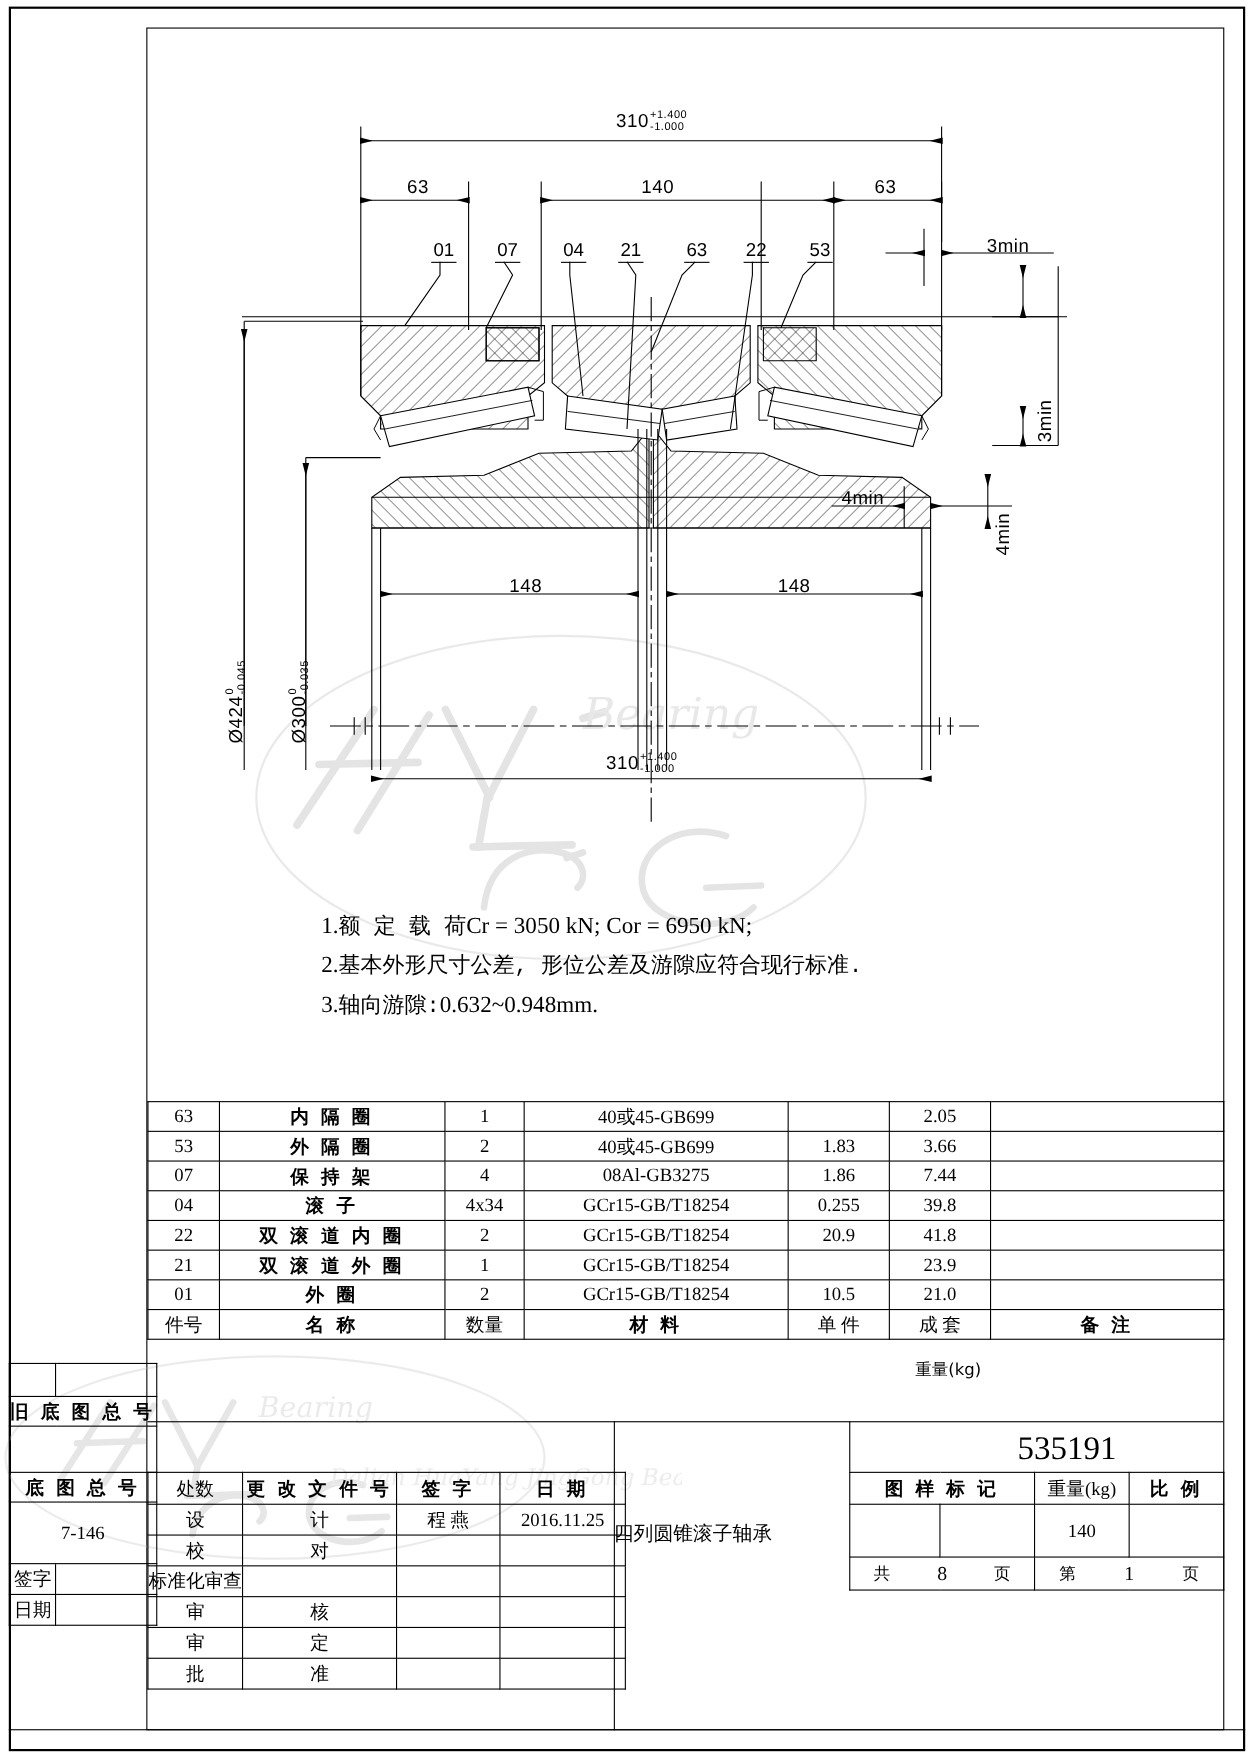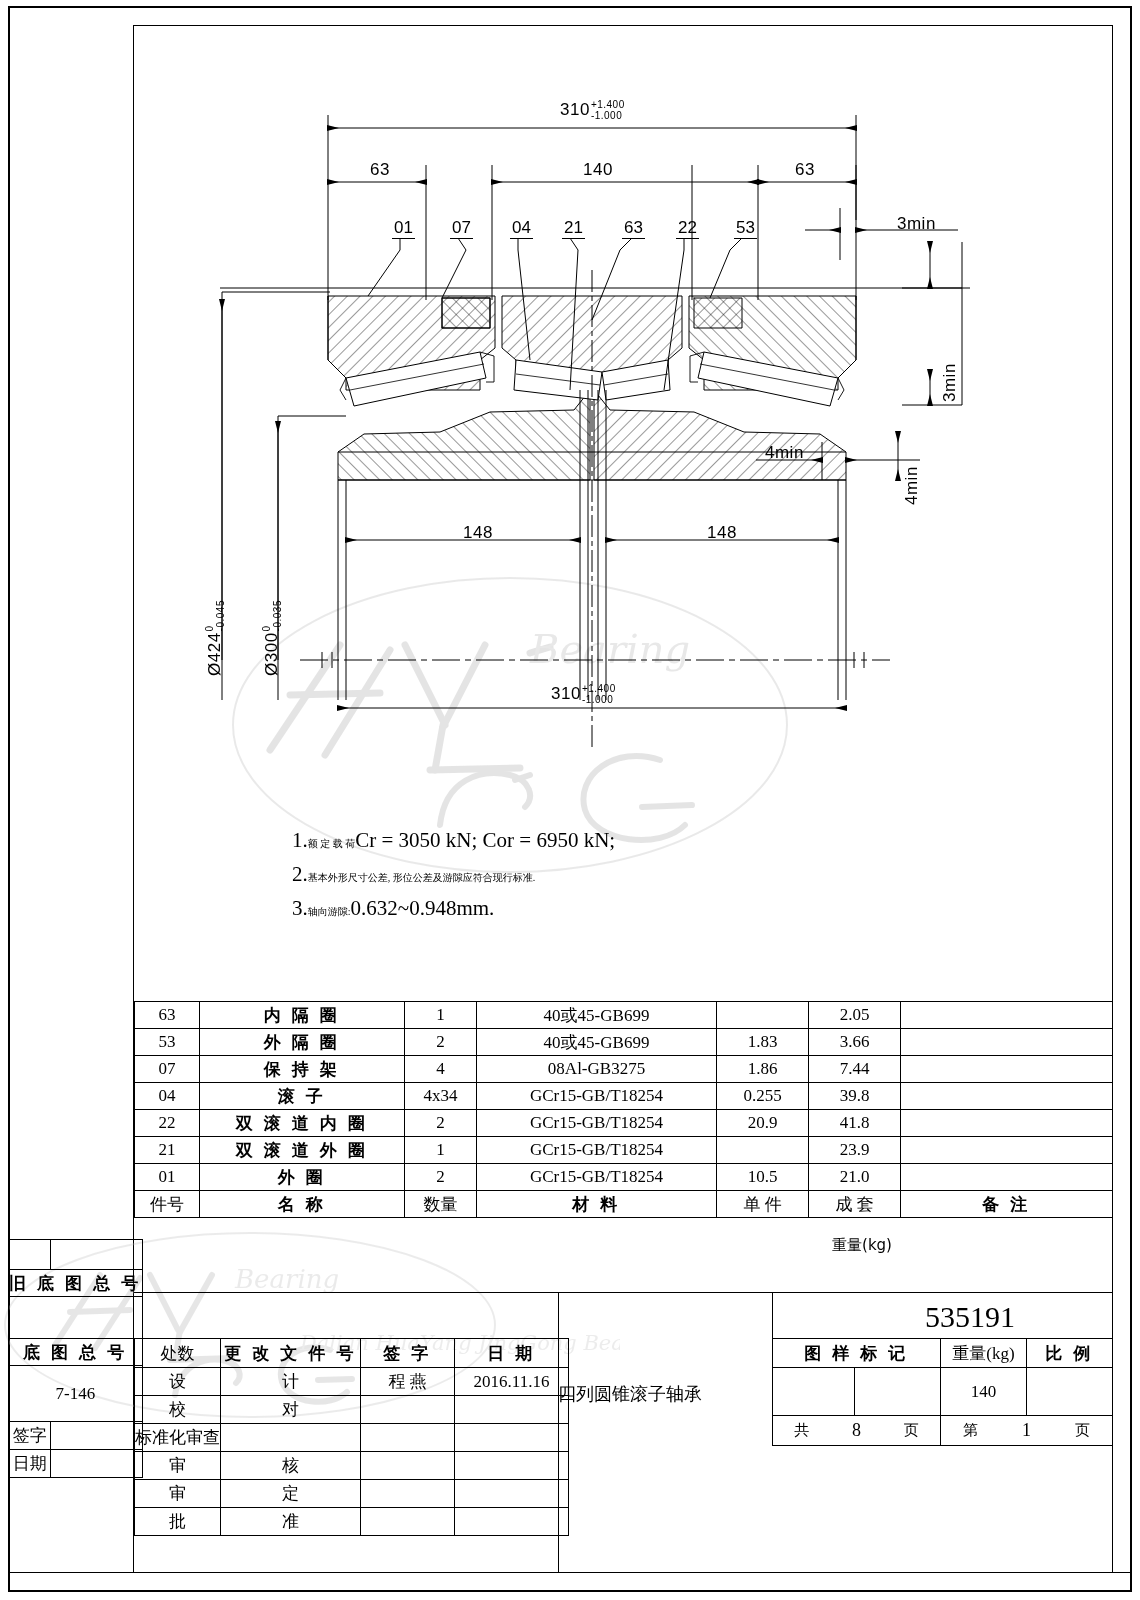--- a/index.html
+++ b/index.html
@@ -20,21 +20,21 @@
 
   .dimtxt{position:absolute;font-family:"Liberation Sans",sans-serif;font-size:17px;letter-spacing:.5px;white-space:nowrap;}
   .tol{display:inline-block;vertical-align:middle;font-size:10px;line-height:1.02;text-align:left;margin-left:1px;}
   .callout{position:absolute;font-family:"Liberation Sans",sans-serif;font-size:17px;}
 
   .rot90{transform:rotate(-90deg);transform-origin:left top;}
 
   
   .notes{position:absolute;left:292px;top:828px;width:620px;}
   .note{white-space:nowrap;margin-bottom:9px;font-size:19px;font-family:"Liberation Serif",serif;}
-  .note .cn{font-family:Liberation Serif, serif;font-size:10px;}
+  .note .cn{font-family:Liberation Mono, monospace;font-size:20px;}
   .note .big{font-size:21px;}
 
   
   table.grid{position:absolute;border-collapse:collapse;table-layout:fixed;}
   table.grid td{border:1px solid #000;padding:0;text-align:center;vertical-align:middle;
                 font-size:17px;font-family:"Liberation Serif",serif;height:26px;overflow:hidden;white-space:nowrap;}
   td.cn{font-family:"DejaVu Sans",sans-serif;font-size:15px;}
   td.cnsp{font-family:"DejaVu Sans",sans-serif;font-size:15px;letter-spacing:.20em;font-weight:bold;}
   td.lft{text-align:left;padding-left:4px;}
   td.nb{border:none;}
@@ -409,21 +409,21 @@
     <td class="cnsp">更 改 文 件 号</td>
     <td class="cnsp">签   字</td>
     <td class="cnsp">日   期</td>
   </tr>
   </tbody>
     <tbody id="roles-body">
       <tr style="height: 28px;">
         <td class="cn">设</td>
         <td class="cn">计</td>
         <td class="cn">程  燕</td>
-        <td>2016.11.16</td>
+        <td>2016.11.25</td>
       </tr>
       <tr style="height: 28px;">
         <td class="cn">校</td>
         <td class="cn">对</td>
         <td class="cn"></td>
         <td></td>
       </tr>
       <tr style="height: 28px;">
         <td class="cn">标准化审查</td>
         <td class="cn"></td>

